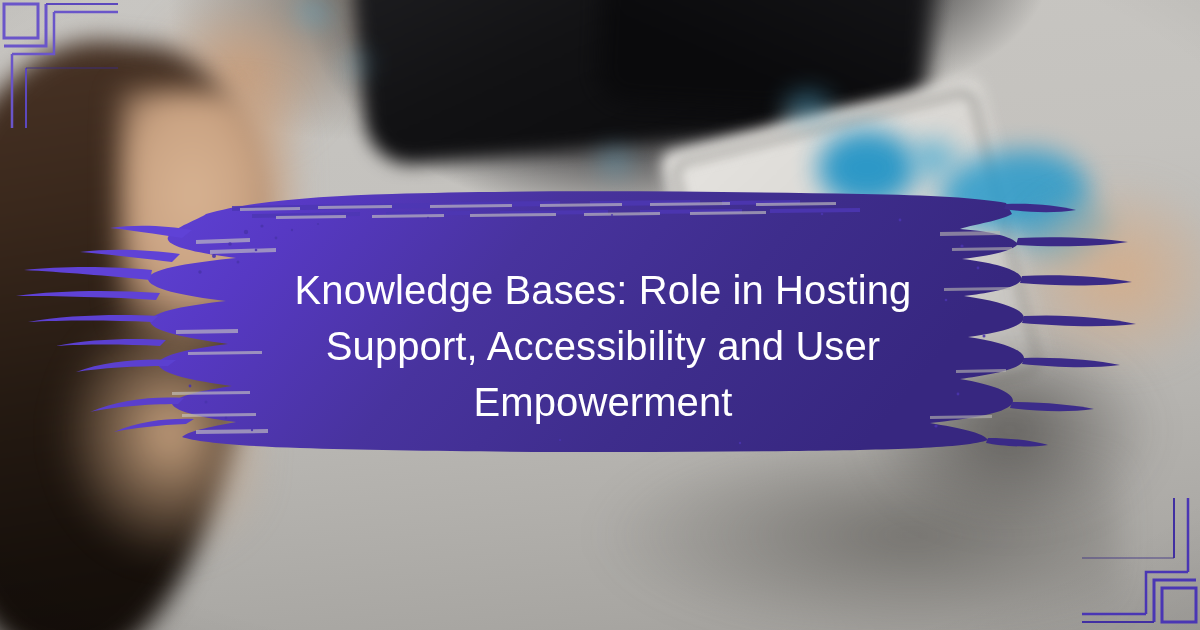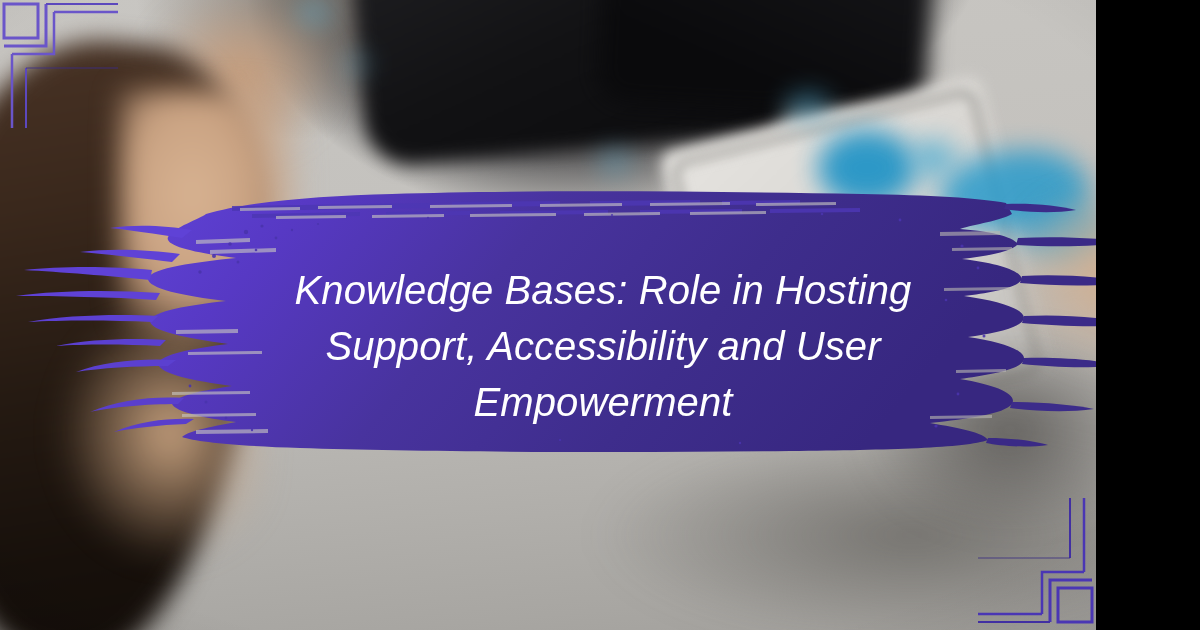--- a/index.html
+++ b/index.html
@@ -2,26 +2,25 @@
 <html><head>
 <meta charset="utf-8">
 <style>
   html, body {
     margin: 0;
     padding: 0;
     background: #000;
   }
   #stage {
     position: relative;
-    width: 1096px;
+    width: 1200px;
     height: 630px;
     overflow: hidden;
     font-family: "Liberation Sans", sans-serif;
     background: #9a9894;
-    font-style: italic;
   }
 
   
   .photo {
     position: absolute;
     inset: 0;
     overflow: hidden;
   }
   .photo-base {
     position: absolute;

